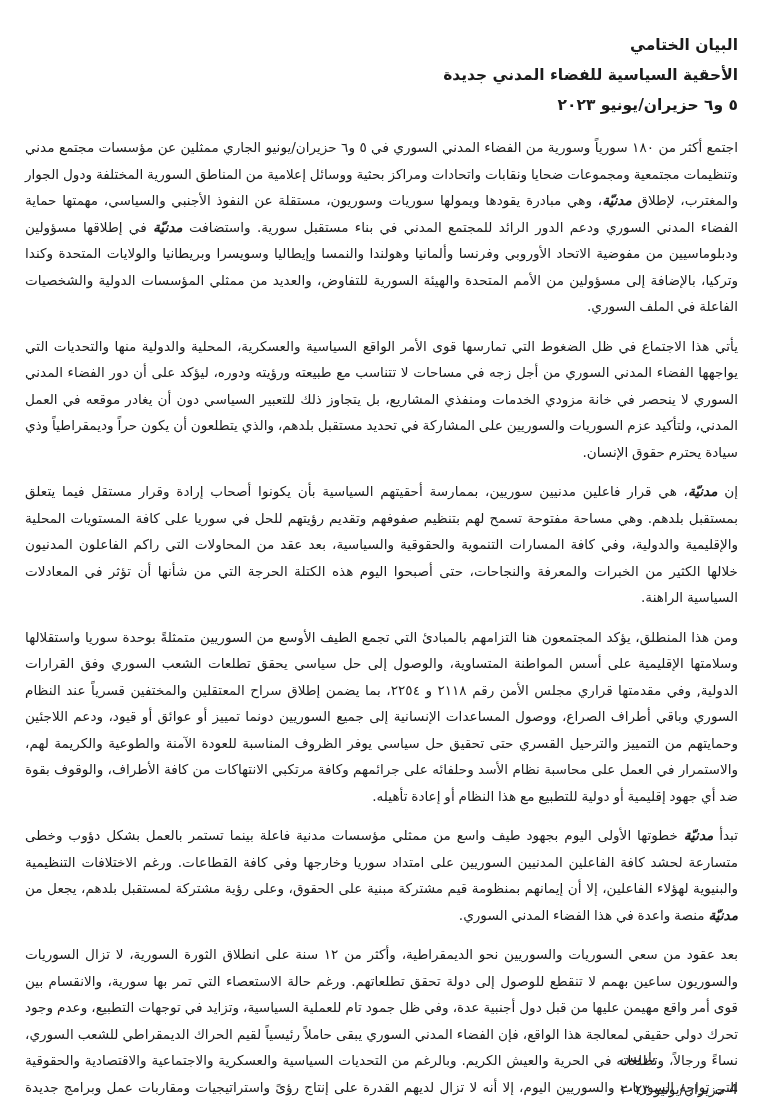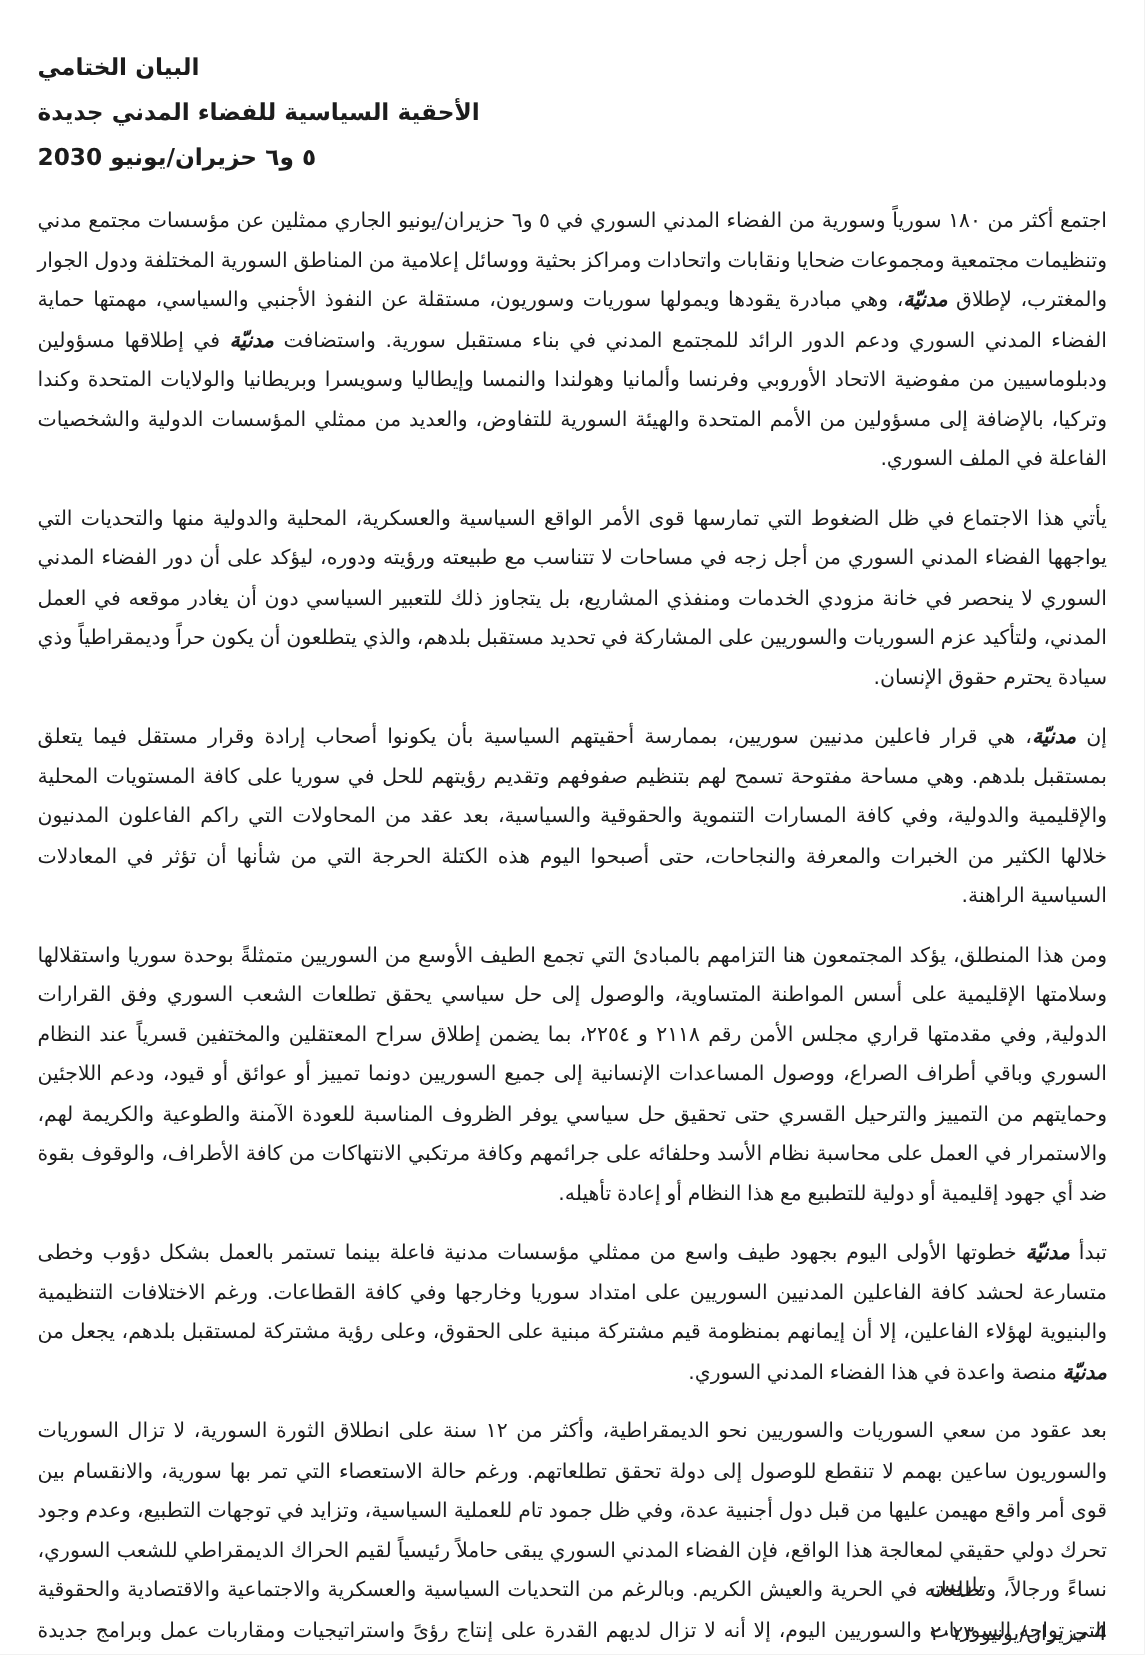--- a/index.html
+++ b/index.html
@@ -14,21 +14,21 @@
     height: 1103px;
     margin: 0 auto;
     background: #ffffff;
     color: #1c1c1c;
     box-sizing: border-box;
     padding: 30px 25px 0 25px;
     overflow: hidden;
     direction: rtl;
   }
   .doc-header {
-    text-align: left;
+    text-align: right;
     font-weight: 700;
     font-size: 15.5px;
     line-height: 30px;
     margin-bottom: 14px;
   }
   .doc-body p {
     margin: 0 0 13px 0;
     font-size: 13.6px;
     line-height: 26.5px;
     text-align: justify;
@@ -51,21 +51,21 @@
   }
 </style>
 </head>
 <body>
 
 <div class="page">
 
   <div class="doc-header">
     <div>البيان الختامي</div>
     <div>الأحقية السياسية للفضاء المدني جديدة</div>
-    <div>٥ و٦ حزيران/يونيو 2030</div>
+    <div>٥ و٦ حزيران/يونيو ٢٠٢٣</div>
   </div>
 
   <div class="doc-body">
     <p><span>اجتمع أكثر من ١٨٠ سورياً وسورية من الفضاء المدني السوري في ٥ و٦ حزيران/يونيو الجاري ممثلين عن مؤسسات مجتمع مدني وتنظيمات مجتمعية ومجموعات ضحايا ونقابات واتحادات ومراكز بحثية ووسائل إعلامية من المناطق السورية المختلفة ودول الجوار والمغترب، لإطلاق </span><span class="brand">مدنيّة</span><span>، وهي مبادرة يقودها ويمولها سوريات وسوريون، مستقلة عن النفوذ الأجنبي والسياسي، مهمتها حماية الفضاء المدني السوري ودعم الدور الرائد للمجتمع المدني في بناء مستقبل سورية. واستضافت </span><span class="brand">مدنيّة</span><span> في إطلاقها مسؤولين ودبلوماسيين من مفوضية الاتحاد الأوروبي وفرنسا وألمانيا وهولندا والنمسا وإيطاليا وسويسرا وبريطانيا والولايات المتحدة وكندا وتركيا، بالإضافة إلى مسؤولين من الأمم المتحدة والهيئة السورية للتفاوض، والعديد من ممثلي المؤسسات الدولية والشخصيات الفاعلة في الملف السوري.</span></p>
     <p><span>يأتي هذا الاجتماع في ظل الضغوط التي تمارسها قوى الأمر الواقع السياسية والعسكرية، المحلية والدولية منها والتحديات التي يواجهها الفضاء المدني السوري من أجل زجه في مساحات لا تتناسب مع طبيعته ورؤيته ودوره، ليؤكد على أن دور الفضاء المدني السوري لا ينحصر في خانة مزودي الخدمات ومنفذي المشاريع، بل يتجاوز ذلك للتعبير السياسي دون أن يغادر موقعه في العمل المدني، ولتأكيد عزم السوريات والسوريين على المشاركة في تحديد مستقبل بلدهم، والذي يتطلعون أن يكون حراً وديمقراطياً وذي سيادة يحترم حقوق الإنسان.</span></p>
     <p><span>إن </span><span class="brand">مدنيّة</span><span>، هي قرار فاعلين مدنيين سوريين، بممارسة أحقيتهم السياسية بأن يكونوا أصحاب إرادة وقرار مستقل فيما يتعلق بمستقبل بلدهم. وهي مساحة مفتوحة تسمح لهم بتنظيم صفوفهم وتقديم رؤيتهم للحل في سوريا على كافة المستويات المحلية والإقليمية والدولية، وفي كافة المسارات التنموية والحقوقية والسياسية، بعد عقد من المحاولات التي راكم الفاعلون المدنيون خلالها الكثير من الخبرات والمعرفة والنجاحات، حتى أصبحوا اليوم هذه الكتلة الحرجة التي من شأنها أن تؤثر في المعادلات السياسية الراهنة.</span></p>
     <p><span>ومن هذا المنطلق، يؤكد المجتمعون هنا التزامهم بالمبادئ التي تجمع الطيف الأوسع من السوريين متمثلةً بوحدة سوريا واستقلالها وسلامتها الإقليمية على أسس المواطنة المتساوية، والوصول إلى حل سياسي يحقق تطلعات الشعب السوري وفق القرارات الدولية, وفي مقدمتها قراري مجلس الأمن رقم ٢١١٨ و ٢٢٥٤، بما يضمن إطلاق سراح المعتقلين والمختفين قسرياً عند النظام السوري وباقي أطراف الصراع، ووصول المساعدات الإنسانية إلى جميع السوريين دونما تمييز أو عوائق أو قيود، ودعم اللاجئين وحمايتهم من التمييز والترحيل القسري حتى تحقيق حل سياسي يوفر الظروف المناسبة للعودة الآمنة والطوعية والكريمة لهم، والاستمرار في العمل على محاسبة نظام الأسد وحلفائه على جرائمهم وكافة مرتكبي الانتهاكات من كافة الأطراف، والوقوف بقوة ضد أي جهود إقليمية أو دولية للتطبيع مع هذا النظام أو إعادة تأهيله.</span></p>
     <p><span>تبدأ </span><span class="brand">مدنيّة</span><span> خطوتها الأولى اليوم بجهود طيف واسع من ممثلي مؤسسات مدنية فاعلة بينما تستمر بالعمل بشكل دؤوب وخطى متسارعة لحشد كافة الفاعلين المدنيين السوريين على امتداد سوريا وخارجها وفي كافة القطاعات. ورغم الاختلافات التنظيمية والبنيوية لهؤلاء الفاعلين، إلا أن إيمانهم بمنظومة قيم مشتركة مبنية على الحقوق، وعلى رؤية مشتركة لمستقبل بلدهم، يجعل من </span><span class="brand">مدنيّة</span><span> منصة واعدة في هذا الفضاء المدني السوري.</span></p>
     <p><span>بعد عقود من سعي السوريات والسوريين نحو الديمقراطية، وأكثر من ١٢ سنة على انطلاق الثورة السورية، لا تزال السوريات والسوريون ساعين بهمم لا تنقطع للوصول إلى دولة تحقق تطلعاتهم. ورغم حالة الاستعصاء التي تمر بها سورية، والانقسام بين قوى أمر واقع مهيمن عليها من قبل دول أجنبية عدة، وفي ظل جمود تام للعملية السياسية، وتزايد في توجهات التطبيع، وعدم وجود تحرك دولي حقيقي لمعالجة هذا الواقع، فإن الفضاء المدني السوري يبقى حاملاً رئيسياً لقيم الحراك الديمقراطي للشعب السوري، نساءً ورجالاً، وتطلعاته في الحرية والعيش الكريم. وبالرغم من التحديات السياسية والعسكرية والاجتماعية والاقتصادية والحقوقية التي تواجه السوريات والسوريين اليوم، إلا أنه لا تزال لديهم القدرة على إنتاج رؤىً واستراتيجيات ومقاربات عمل وبرامج جديدة تمكنهم من الخطو نحو تحقيق أهدافهم. لقد وضع السوريات والسوريون المجتمعون في </span></p>
   </div>

